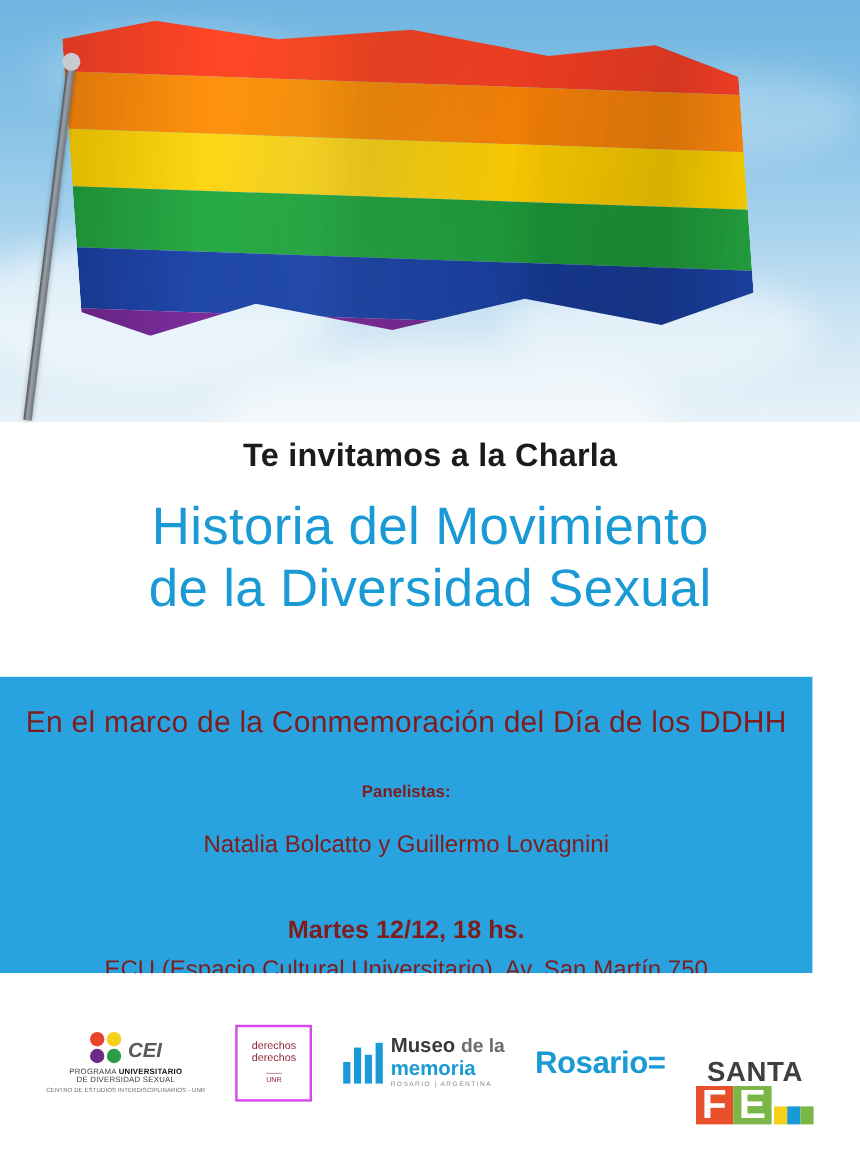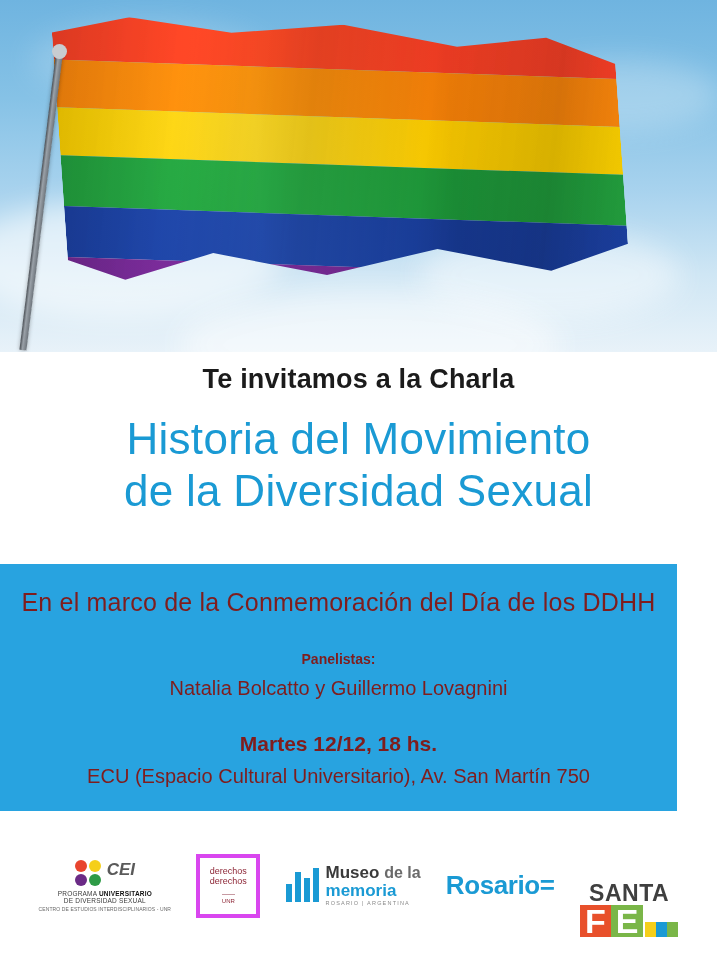--- a/index.html
+++ b/index.html
@@ -130,21 +130,21 @@
     font-weight: 400;
     letter-spacing: .2px;
   }
   .panel-label {
     margin: 0;
     padding-top: 34px;
     font-size: 14px;
     font-weight: bold;
   }
   .panel-names {
-    margin: 0;
+    margin: 16px;
     padding-top: 10px;
     font-size: 20px;
     font-weight: 400;
   }
   .when {
     margin: 0;
     padding-top: 32px;
     font-size: 21px;
     font-weight: bold;
   }
@@ -165,38 +165,38 @@
     display: flex;
     align-items: center;
     justify-content: space-around;
     padding: 0 26px;
     box-sizing: border-box;
   }
   .logo { display: flex; align-items: center; }
 
   
   .logo-pds { flex-direction: column; align-items: center; }
-  .pds-top { display: flex; align-items: flex-start; gap: 6px; }
+  .pds-top { display: flex; align-items: flex-end; gap: 6px; }
   .pds-dots {
     width: 26px; height: 26px;
     display: grid;
     grid-template-columns: 1fr 1fr;
     grid-template-rows: 1fr 1fr;
     gap: 2px;
   }
   .pds-dots i { display: block; border-radius: 50%; }
   .pds-mark { font-size: 17px; font-weight: bold; color: #5a5a5a; font-style: italic; }
   .pds-l1 { font-size: 6.5px; color: #3b3b3b; letter-spacing: .2px; margin-top: 4px; text-align: center; }
   .pds-l1 b { color: #111; }
   .pds-l2 { font-size: 5px; color: #6a6a6a; letter-spacing: .1px; text-align: center; margin-top: 2px; }
 
   
   .logo-ddhh {
     width: 64px; height: 64px;
-    border: 4px solid #d946ef;
+    border: 2px solid #d946ef;
     display: flex; flex-direction: column;
     align-items: center; justify-content: center;
     box-sizing: border-box;
   }
   .ddhh-a { font-size: 9px; color: #8d2636; line-height: 1.1; }
   .ddhh-b { font-size: 9px; color: #8d2636; line-height: 1.1; margin-bottom: 7px;}
   .ddhh-unr { font-size: 6px; color: #8d2636; border-top: 1px solid #c79aa2; padding-top: 3px; }
 
   
   .logo-museo { gap: 7px; }

